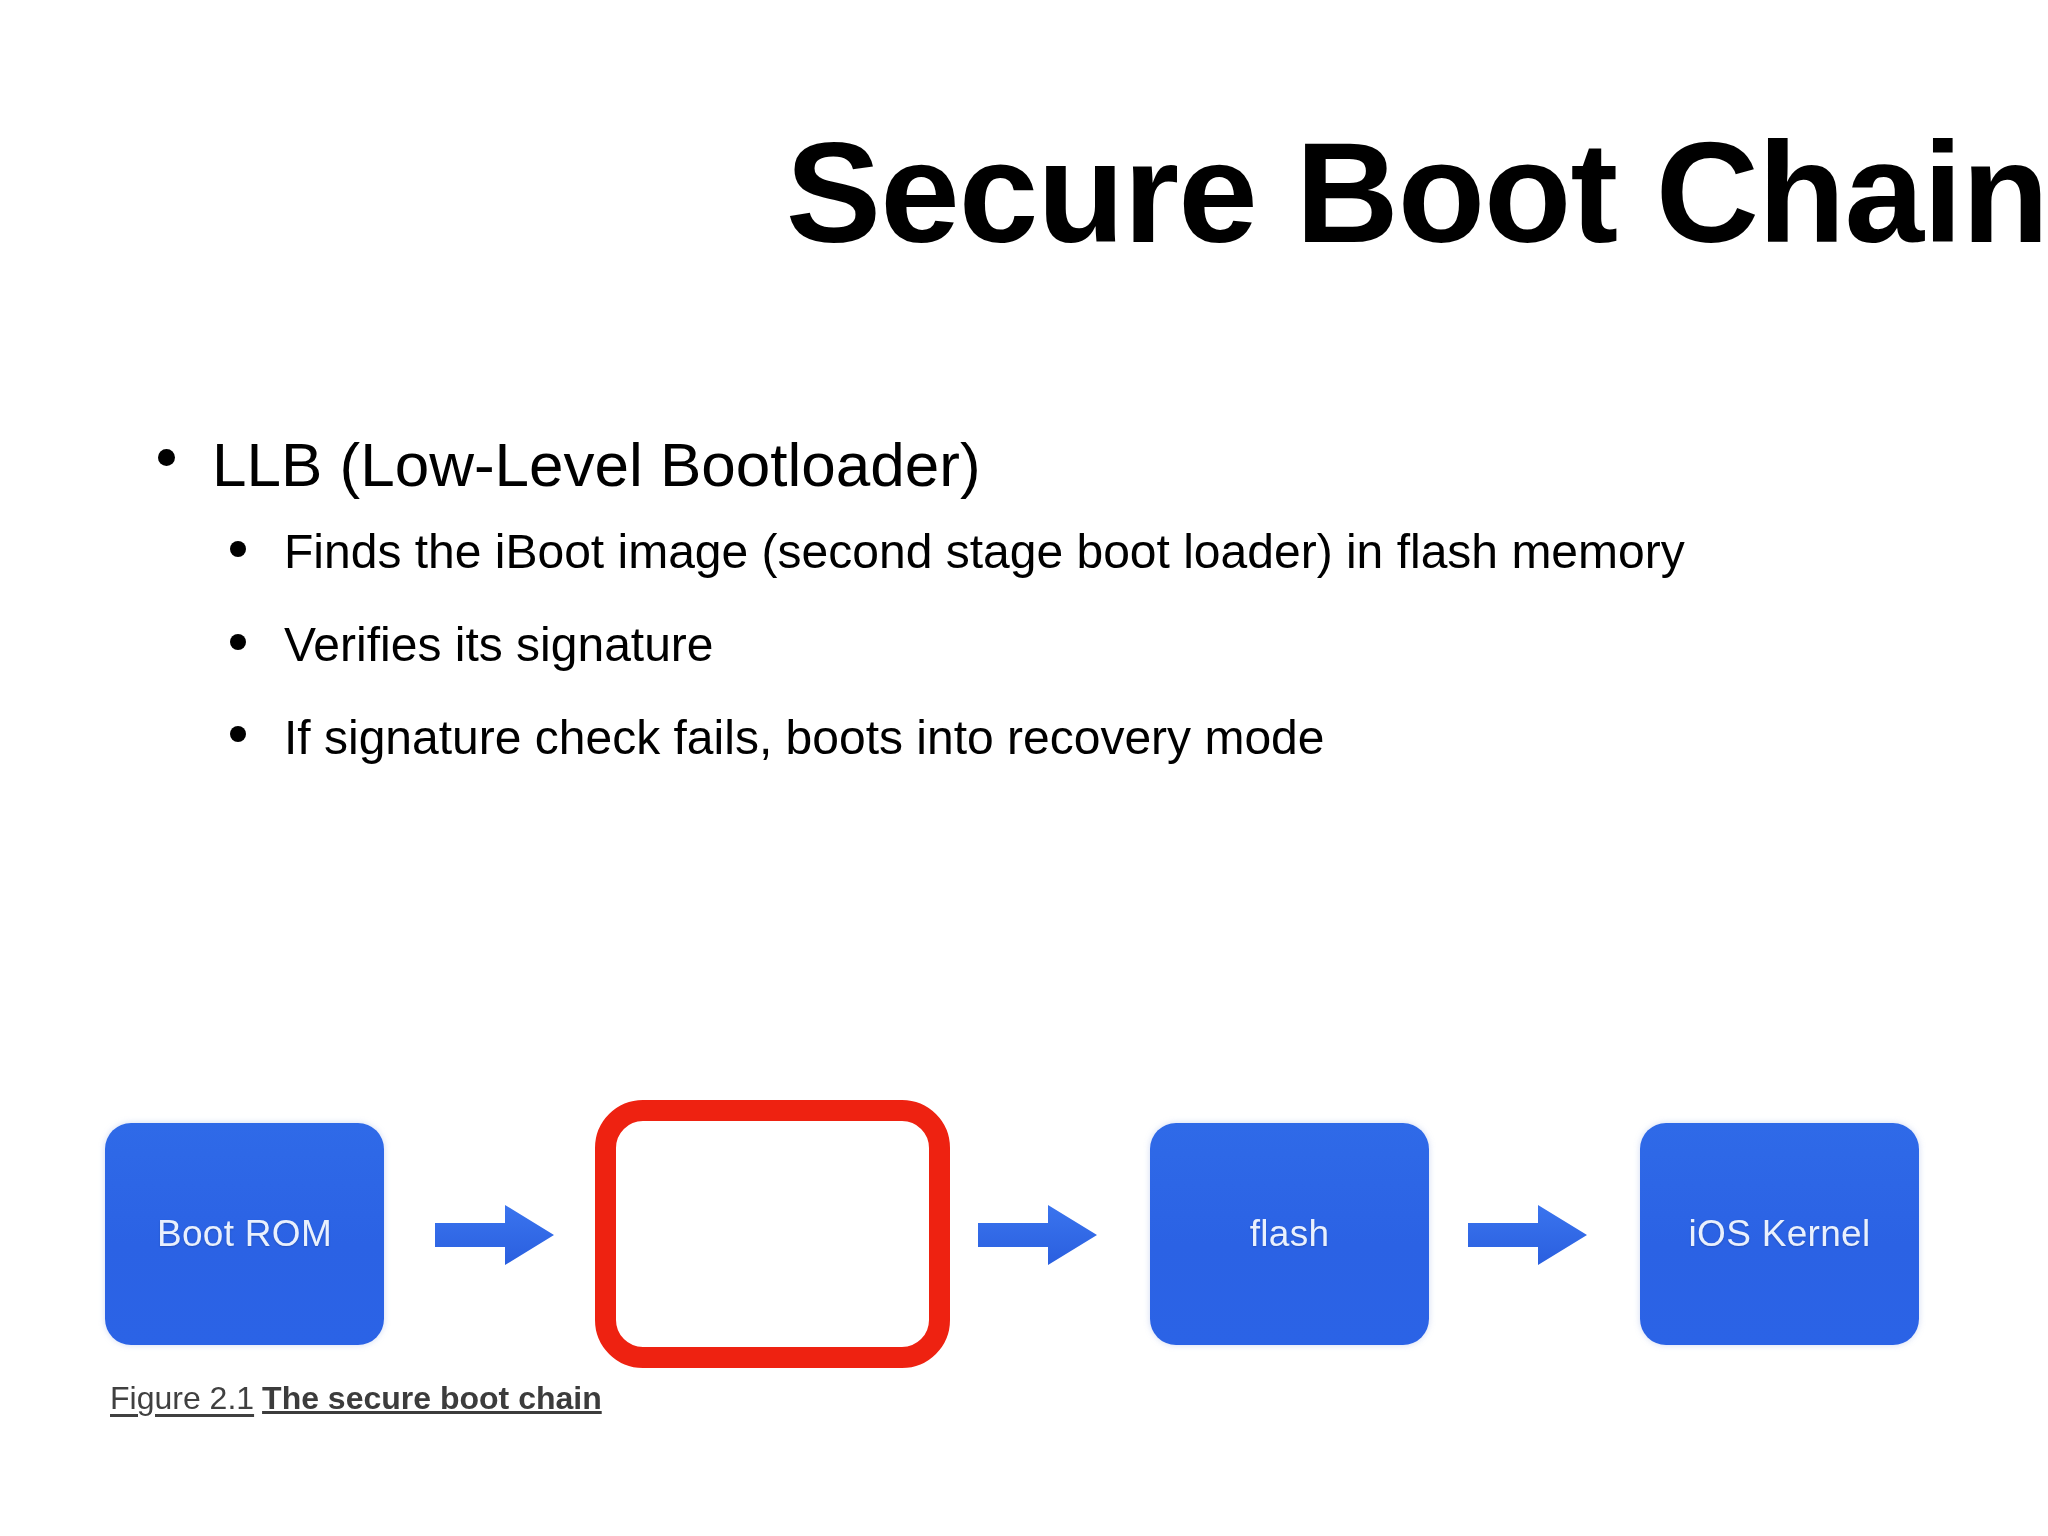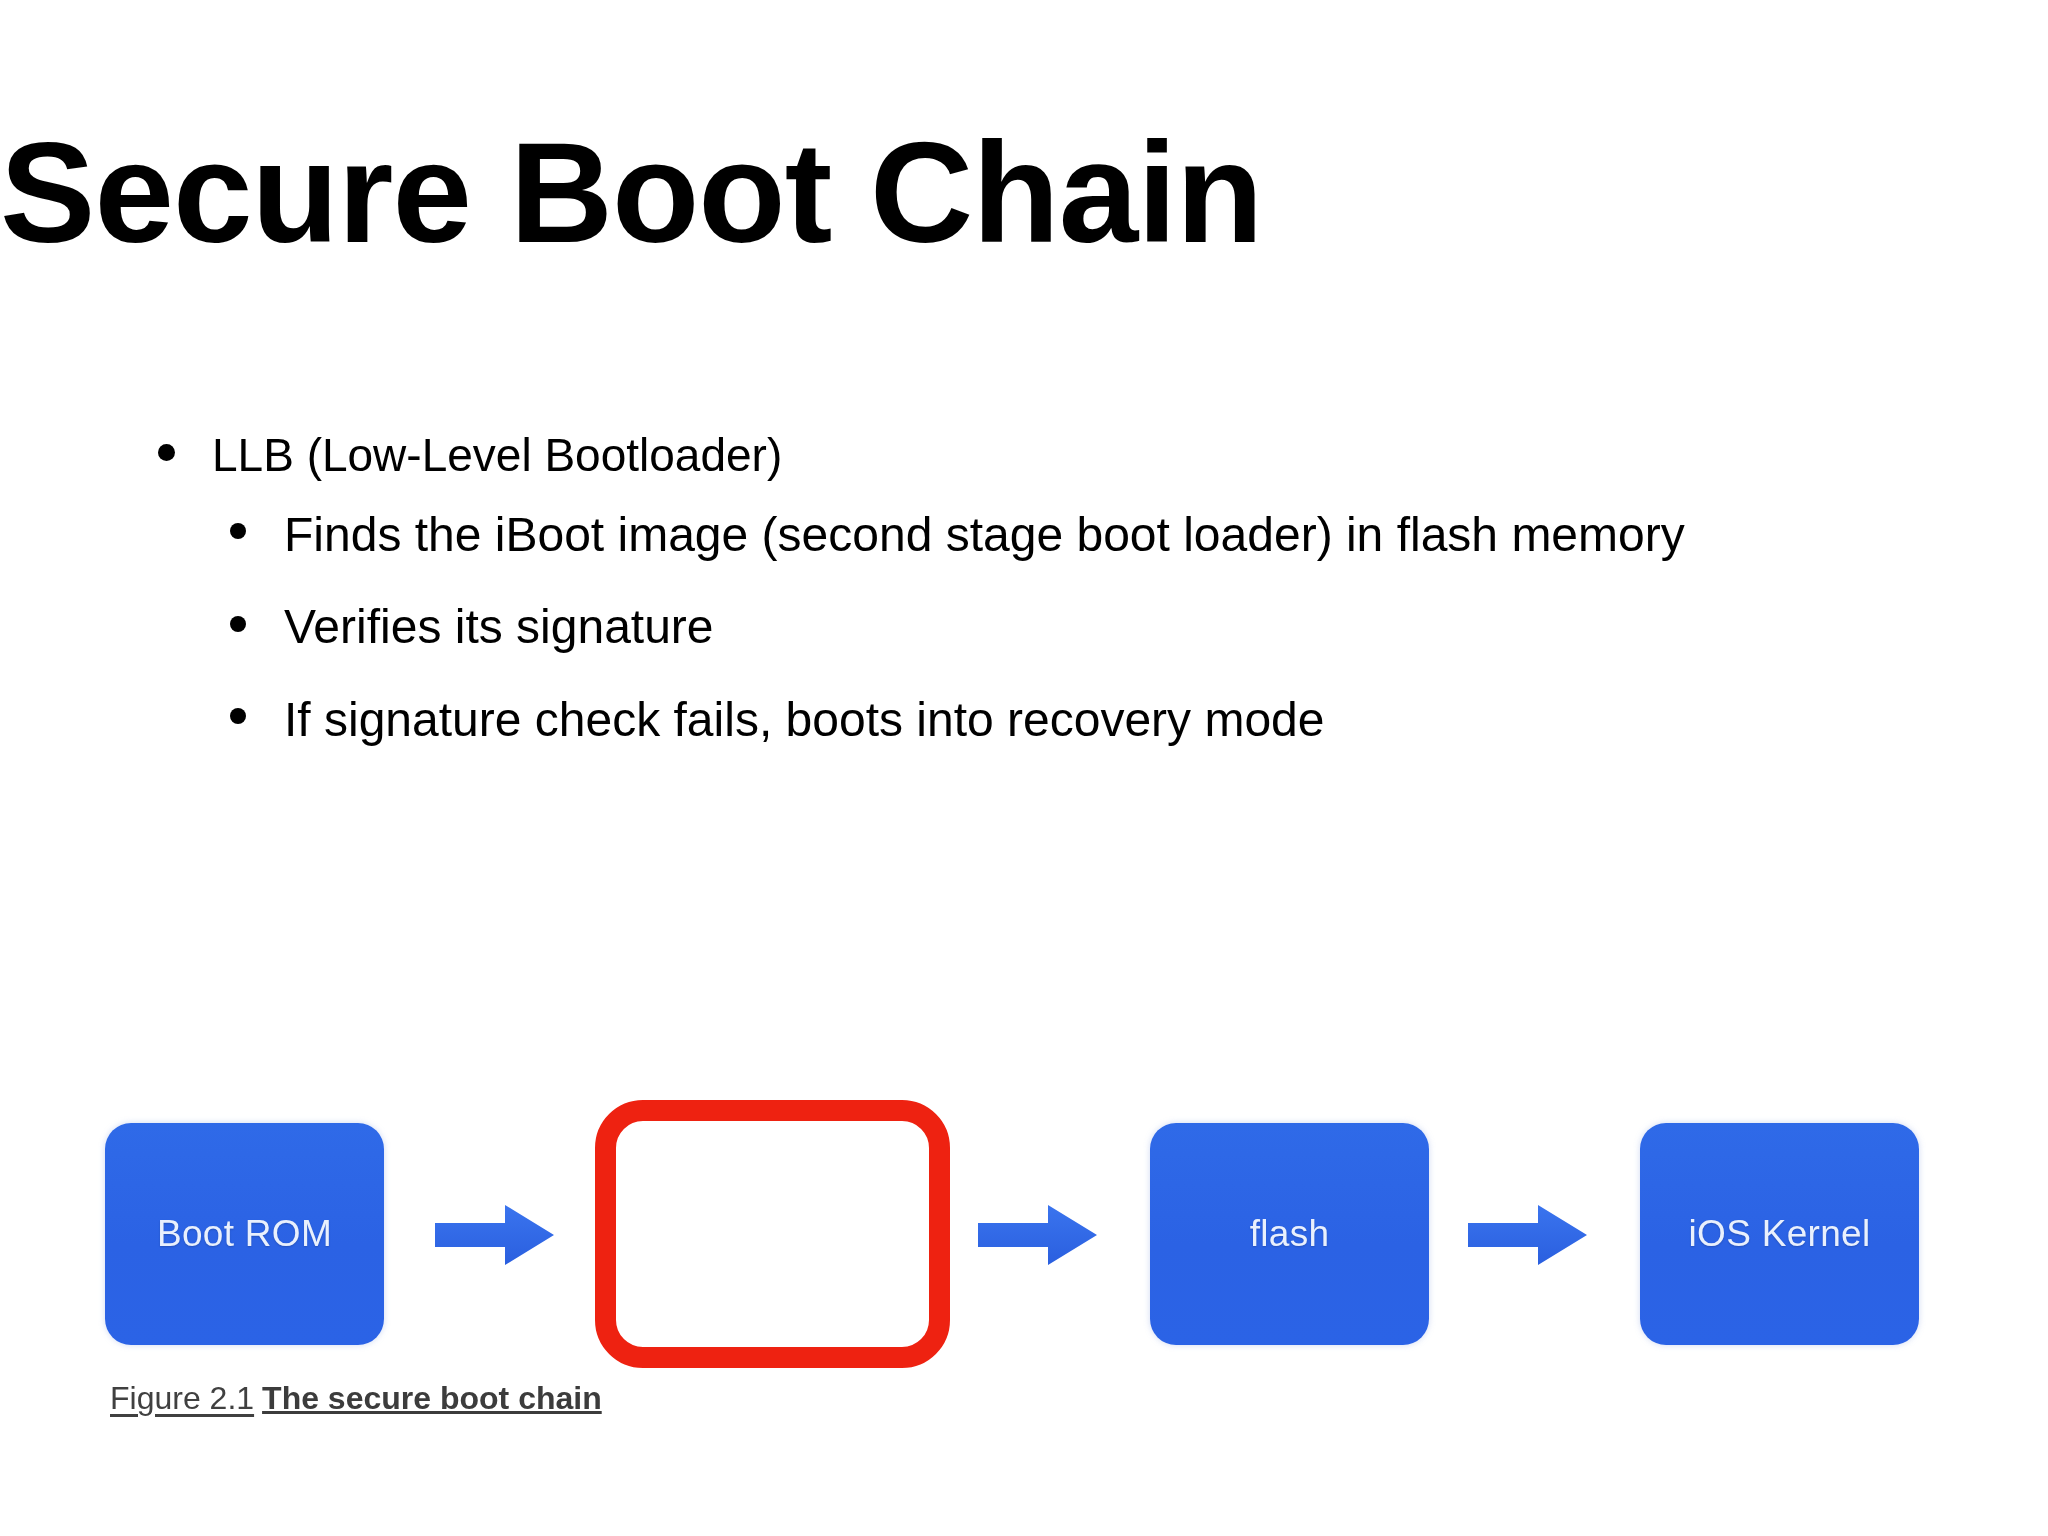--- a/index.html
+++ b/index.html
@@ -15,42 +15,42 @@
     font-family: "Liberation Sans", sans-serif;
     color: #000000;
   }
 
   
   .slide-title {
     position: absolute;
     top: 118px;
     left: 0;
     width: 2048px;
-    text-align: left;
+    text-align: right;
     font-family: "Liberation Sans", sans-serif;
     font-weight: bold;
     font-size: 143px;
     line-height: 1.05;
     letter-spacing: -1px;
     color: #000000;
     white-space: nowrap;
   }
 
   
   .body-area {
     position: absolute;
     top: 430px;
     left: 150px;
     width: 1800px;
   }
 
   .bullet-l1 {
     position: relative;
     padding-left: 62px;
-    font-size: 46px;
+    font-size: 62px;
     line-height: 1.12;
     color: #000000;
     margin-bottom: 26px;
     font-weight: normal;
   }
   .bullet-l1 > .dot {
     position: absolute;
     left: 8px;
     top: 0.30em;
     width: 17px;

